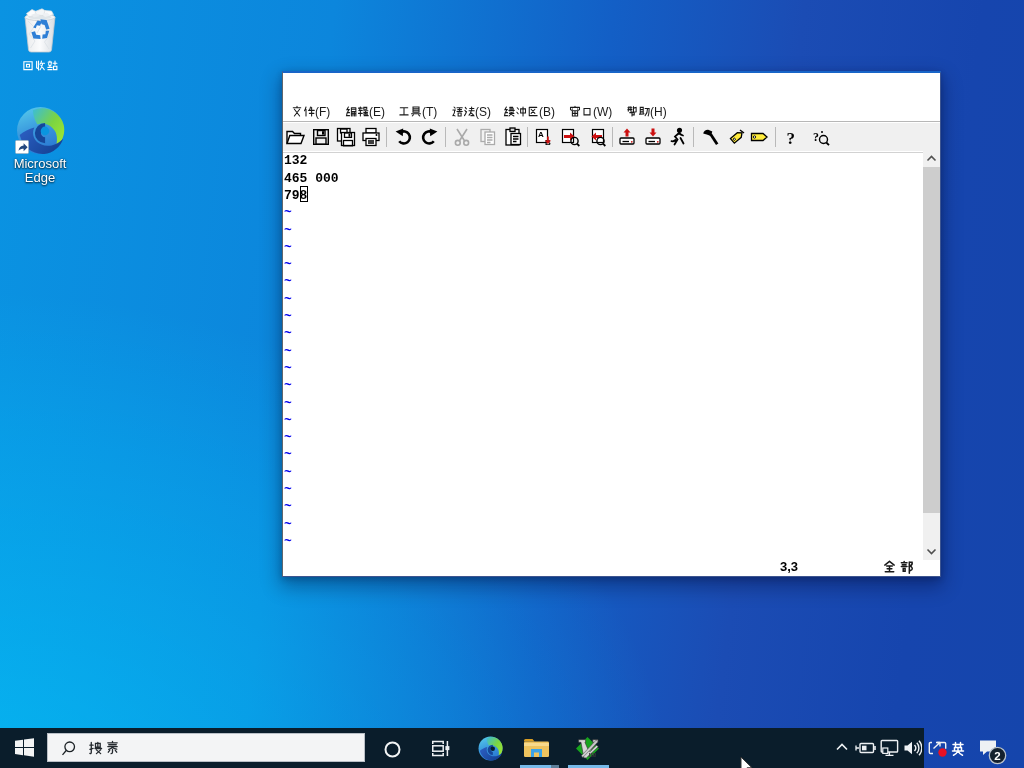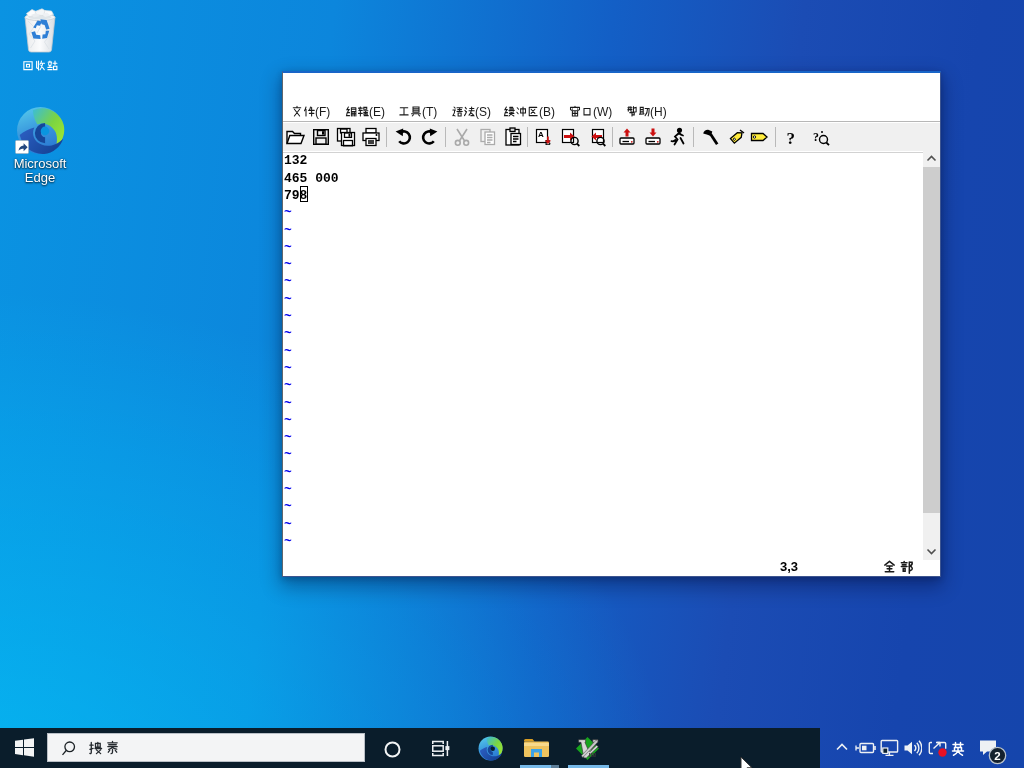--- a/index.html
+++ b/index.html
@@ -32,21 +32,21 @@
 #textarea { position:absolute; left:0; top:80px; width:100%; height:426px;
   font-family:"Liberation Mono", monospace; font-weight:bold; font-size:13px; line-height:17.3px;
   color:#000; white-space:pre; padding:0 8px 0 1px; margin-top:-0.6px; }
 #textarea .tld { color:#0000ee; }
 #cursor { position:absolute; left:16.5px; top:113px; width:8px; height:16px; border:1.5px solid #000; }
 
 #sbar { position:absolute; right:0px; top:77px; width:17px; height:410px; background:#f0f0f0; }
 #sthumb { position:absolute; left:0; top:17px; width:17px; height:346px; background:#cdcdcd; }
 
 
-#taskbar { position:absolute; left:0; top:728px; width:820px; height:40px; background:#0a1d2b; }
+#taskbar { position:absolute; left:0; top:728px; width:924px; height:40px; background:#0a1d2b; }
 #searchbox { position:absolute; left:47px; top:5px; width:318px; height:29px; background:#f3f4f5;
   border:1px solid #b9bfc6; }
 .uline { position:absolute; top:37px; height:3px; background:#76b9e8; }
 
 
 svg.bglyph { stroke:#1a1a1a; stroke-width:1.4; fill:none; stroke-linecap:round; }
 svg.wglyph { stroke:#ffffff; stroke-width:1.5; fill:none; stroke-linecap:round; }
 .mi { position:absolute; top:4px; font-size:12px; color:#1a1a1a; }
 .mi svg { vertical-align:-2px; margin-right:0px; }
 .mi .mn { letter-spacing:0; }

